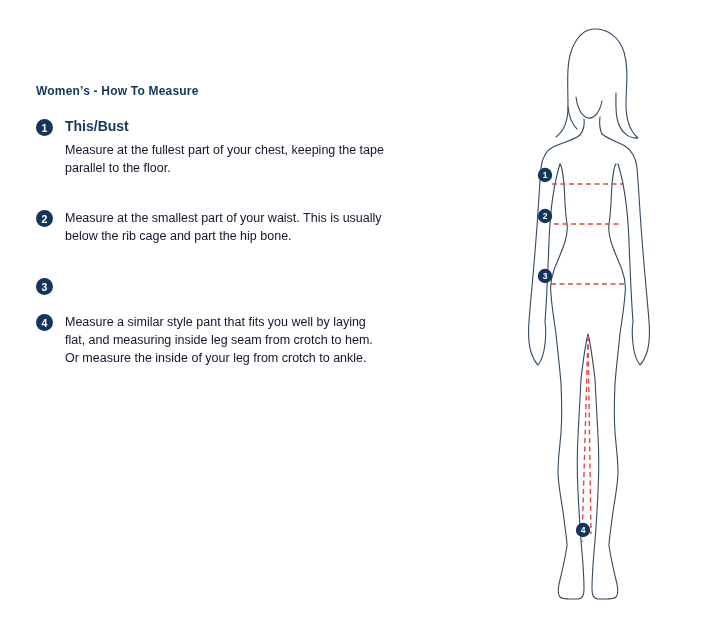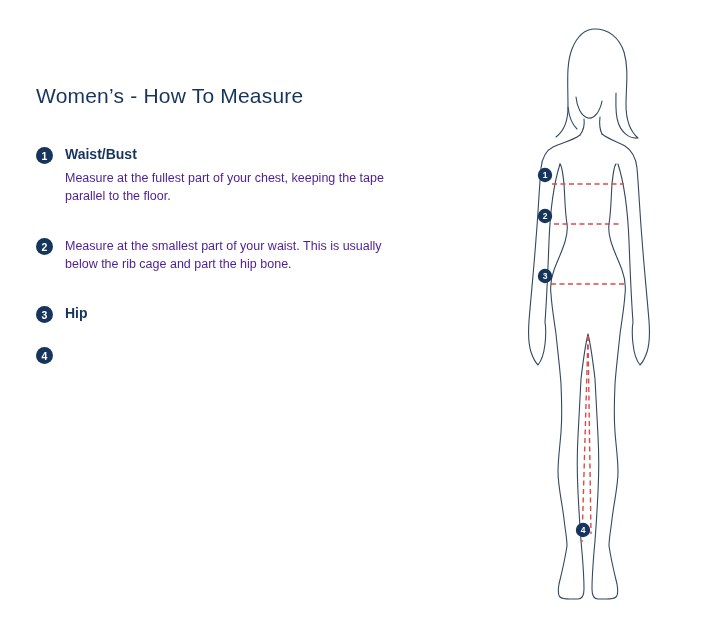--- a/index.html
+++ b/index.html
@@ -1,28 +1,28 @@
 <!DOCTYPE html>
 <html><head>
 <meta charset="utf-8">
 <style>
   html,body{margin:0;padding:0;background:#ffffff;}
   body{font-family:"Liberation Sans", sans-serif;}
   .page{position:relative;width:708px;height:634px;background:#ffffff;overflow:hidden;}
 
   .content{position:absolute;left:36px;top:84px;width:420px;}
-  .title{margin:0 0 38px 0;font-size:21px;font-weight:normal;color:#16355c;letter-spacing:.2px;}
+  .title{margin:0 0 20px 0;font-size:12px;font-weight:bold;color:#16355c;letter-spacing:.2px;}
 
   .step{display:flex;align-items:flex-start;margin-bottom:18px;}
   .step-badge{flex:0 0 17px;width:17px;height:17px;border-radius:50%;
     background:#16355c;color:#fff;font-size:10.5px;font-weight:bold;
     display:flex;align-items:center;justify-content:center;margin-top:1px;}
   .step-body{margin-left:12px;}
   .step-title{margin:0 0 7px 0;font-size:14px;font-weight:bold;color:#16355c;}
-  .step-desc{margin:0 0 14px 0;font-size:12.5px;line-height:1.44;color:#4c1d95;
+  .step-desc{margin:0 0 14px 0;font-size:12.5px;line-height:1.44;color:#0f172a;
     white-space:pre-line;max-width:392px;}
 
   .figure-wrap{position:absolute;left:488px;top:24px;width:202px;height:592px;}
   .figure-wrap svg{display:block;width:202px;height:592px;}
   .outline{fill:none;stroke:#33495f;stroke-width:1.1;stroke-linecap:round;stroke-linejoin:round;}
   .measure{fill:none;stroke:#e04848;stroke-width:1.4;stroke-dasharray:5 3.5;}
   .marker-circle{fill:#16355c;stroke:none;}
   .marker-num{fill:#ffffff;font-size:8.5px;font-weight:bold;text-anchor:middle;
     font-family:"Liberation Sans", sans-serif;}
 </style>
@@ -30,44 +30,46 @@
 <body>
 
 <div class="page">
 
   <div class="content">
     <h1 class="title">Women’s - How To Measure</h1>
 
     <div class="step">
       <div class="step-badge">1</div>
       <div class="step-body">
-        <h3 class="step-title">Waist/Bust</h3>
+        <h3 class="step-title">This/Bust</h3>
         <p class="step-desc">Measure at the fullest part of your chest, keeping the tape
 parallel to the floor.</p>
       </div>
     </div>
 
     <div class="step">
       <div class="step-badge">2</div>
       <div class="step-body">
         <p class="step-desc">Measure at the smallest part of your waist. This is usually
 below the rib cage and part the hip bone.</p>
       </div>
     </div>
 
     <div class="step">
       <div class="step-badge">3</div>
       <div class="step-body">
-        <h3 class="step-title">Hip</h3>
       </div>
     </div>
 
     <div class="step">
       <div class="step-badge">4</div>
       <div class="step-body">
+        <p class="step-desc">Measure a similar style pant that fits you well by laying
+flat, and measuring inside leg seam from crotch to hem.
+Or measure the inside of your leg from crotch to ankle.</p>
       </div>
     </div>
   </div>
 
   <div class="figure-wrap">
     <svg viewBox="0 0 202 592">
 
       <path class="outline" d="M68,113 C76,107 80,97 80,83 C80,60 78,40 84,25 C90,10 99,5 107,5
            C120,5 131,13 136,28 C141,45 138,63 138,81 C138,97 142,107 150,114
            C141,115 133,108 130,98 C127,89 128,78 128,69"></path>

